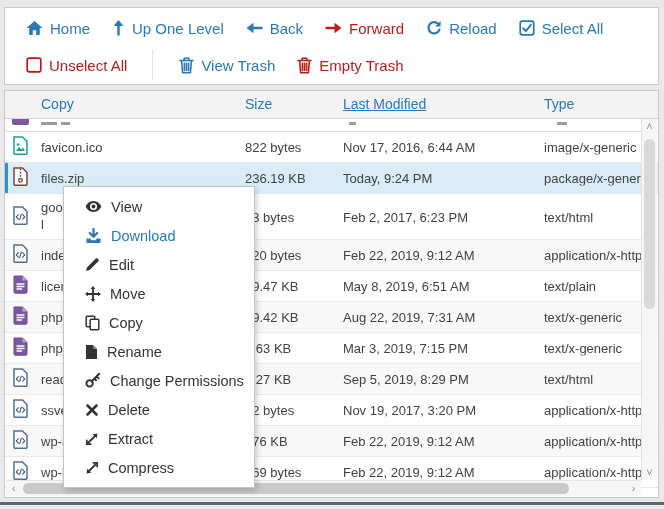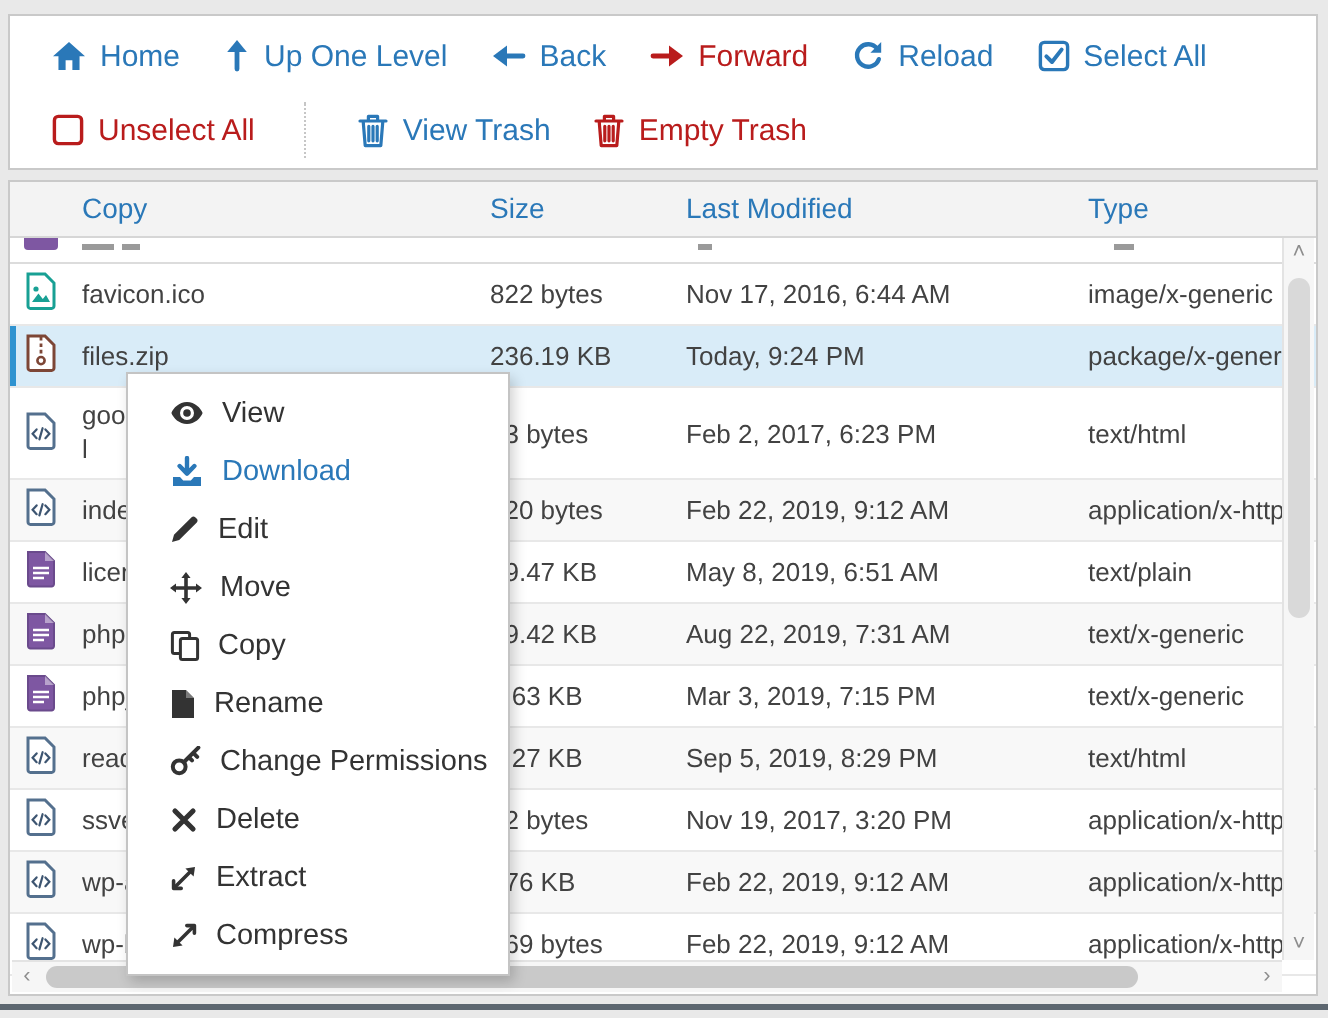--- a/index.html
+++ b/index.html
@@ -20,21 +20,21 @@
   .tb-btn.blue{color:#2a78b8;}
   .tb-btn.gray{color:#b91c1c;}
   .tb-btn svg{display:block;}
   .tb-divider{width:1px;height:28px;border-left:1px dotted #c6c6c6;margin:0 3px;}
 
   
   #table-panel{left:4px;top:90px;width:655px;height:408px;overflow:hidden;}
   .thead{height:27px;background:#f3f3f3;border-bottom:1px solid #d6d6d6;position:relative;
          color:#2a78b8;font-size:14px;}
   .th{position:absolute;top:5px;cursor:pointer;}
-  .th.c-name{left:36px;} .th.c-size{left:240px;} .th.c-mod{left:338px;} .th.c-type{left:539px;text-align:center;}
+  .th.c-name{left:36px;} .th.c-size{left:240px;} .th.c-mod{left:338px;text-decoration:underline;} .th.c-type{left:539px;text-align:center;}
 
   .trow{position:relative;border-bottom:1px solid #e8e8e8;font-size:13px;color:#424242;
         height:30px;cursor:pointer;background:#fff;}
   .trow.alt{background:#f8f8f8;}
   .trow.selected{background:#d9ecf8;box-shadow:inset 3px 0 0 #2f93d0;}
   .trow .cell{position:absolute;top:50%;transform:translateY(-50%);white-space:nowrap;}
   .trow .cell.icon{left:7px;}
   .trow .cell.name{left:36px;max-width:195px;}
   .trow .cell.size{left:240px;}
   .trow .cell.mod{left:338px;}

